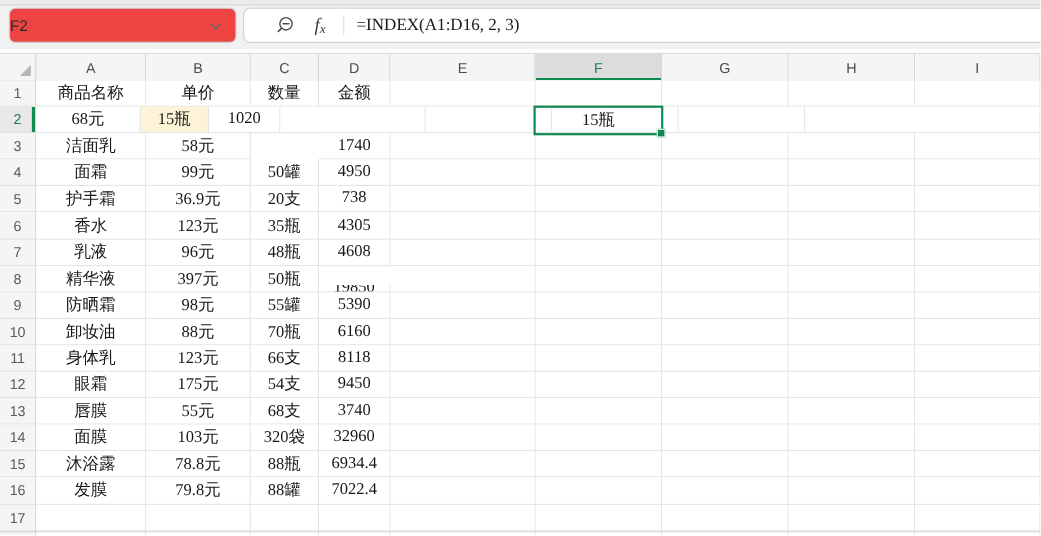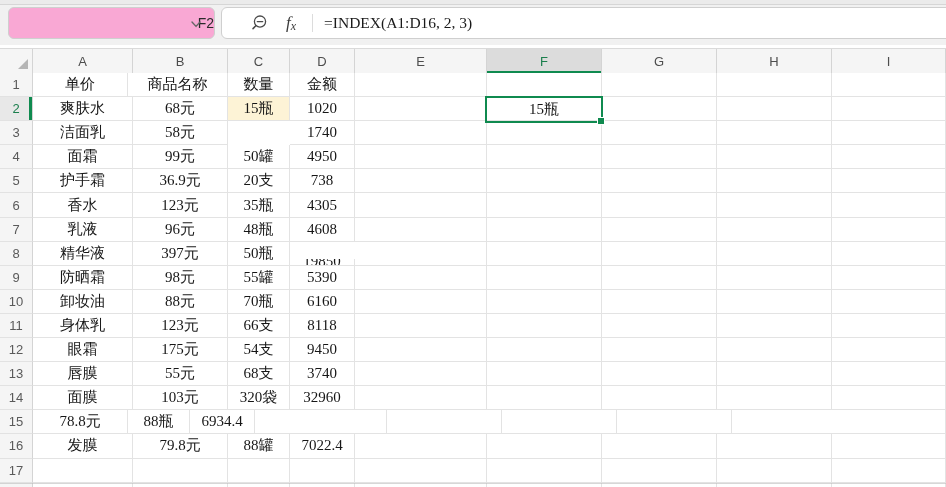--- a/index.html
+++ b/index.html
@@ -3,23 +3,23 @@
 <meta charset="utf-8">
 <style>
   html,body{margin:0;padding:0;background:#fff;}
   .frame{position:relative;width:946px;height:487px;overflow:hidden;
          font-family:"Liberation Sans","DejaVu Sans",sans-serif;background:#fff;}
 
   
   .topbar{position:absolute;left:0;top:0;width:946px;height:45px;background:#f1f1f1;}
   .topbar-strip{position:absolute;left:0;top:0;width:946px;height:4px;background:#ebebeb;
                 border-bottom:1px solid #d6d6d6;}
-  .name-box{position:absolute;left:8px;top:7px;width:207px;height:32px;background:#f9a8d4;
+  .name-box{position:absolute;left:8px;top:7px;width:207px;height:32px;background:#ef4444;
             border:1px solid #cfcfcf;border-radius:6px;box-sizing:border-box;
-            display:flex;align-items:center;justify-content:flex-end;}
+            display:flex;align-items:center;justify-content:flex-start;}
   .name-box-text{font-size:14px;color:#2b2b2b;}
   .name-chevron{position:absolute;right:11px;top:9px;width:14px;height:14px;color:#666;}
   .formula-box{position:absolute;left:221px;top:7px;right:-8px;height:32px;background:#fff;
                border:1px solid #cfcfcf;border-radius:6px;box-sizing:border-box;
                display:flex;align-items:center;}
   .fb-zoom{margin-left:28px;width:18px;height:18px;flex:0 0 auto;}
   .fb-fx{margin-left:18px;font-family:"Liberation Serif","DejaVu Serif",serif;
          font-style:italic;font-size:17px;color:#3c3c3c;flex:0 0 auto;}
   .fb-fx .fx-x{font-size:12px;vertical-align:-2px;}
   .fb-sep{margin-left:16px;width:1px;height:18px;background:#dcdcdc;flex:0 0 auto;}
@@ -106,33 +106,32 @@
         <div class="ch-cell" style="width: 65px;">D</div>
         <div class="ch-cell" style="width: 132px;">E</div>
         <div class="ch-cell sel-col" style="width: 115px;">F</div>
         <div class="ch-cell" style="width: 115px;">G</div>
         <div class="ch-cell" style="width: 115px;">H</div>
         <div class="ch-cell last" style="width: 114px;">I</div>
       </div>
     <div class="rows" id="gridRows">
         <div class="row">
           <div class="rh-cell">1</div>
+          <div class="cell" style="width: 100px;">商品名称</div>
           <div class="cell" style="width: 95px;">单价</div>
-          <div class="cell" style="width: 100px;">商品名称</div>
           <div class="cell" style="width: 62px;">数量</div>
           <div class="cell" style="width: 65px;">金额</div>
           <div class="cell" style="width: 132px;"></div>
           <div class="cell" style="width: 115px;"></div>
           <div class="cell" style="width: 115px;"></div>
           <div class="cell" style="width: 115px;"></div>
           <div class="cell last" style="width: 114px;"></div>
         </div>
         <div class="row">
           <div class="rh-cell sel-row">2</div>
-          <div class="cell" style="width: 100px;">爽肤水</div>
           <div class="cell" style="width: 95px;">68元</div>
           <div class="cell hl-yellow" style="width: 62px;">15瓶</div>
           <div class="cell" style="width: 65px;">1020</div>
           <div class="cell" style="width: 132px;"></div>
           <div class="cell" style="width: 115px;"></div>
           <div class="cell" style="width: 115px;"></div>
           <div class="cell" style="width: 115px;"></div>
           <div class="cell last" style="width: 114px;"></div>
         </div>
         <div class="row">
@@ -274,20 +273,21 @@
           <div class="cell" style="width: 62px;">320袋</div>
           <div class="cell" style="width: 65px;">32960</div>
           <div class="cell" style="width: 132px;"></div>
           <div class="cell" style="width: 115px;"></div>
           <div class="cell" style="width: 115px;"></div>
           <div class="cell" style="width: 115px;"></div>
           <div class="cell last" style="width: 114px;"></div>
         </div>
         <div class="row">
           <div class="rh-cell">15</div>
+          <div class="cell" style="width: 100px;">沐浴露</div>
           <div class="cell" style="width: 95px;">78.8元</div>
           <div class="cell" style="width: 62px;">88瓶</div>
           <div class="cell" style="width: 65px;">6934.4</div>
           <div class="cell" style="width: 132px;"></div>
           <div class="cell" style="width: 115px;"></div>
           <div class="cell" style="width: 115px;"></div>
           <div class="cell" style="width: 115px;"></div>
           <div class="cell last" style="width: 114px;"></div>
         </div>
         <div class="row">

